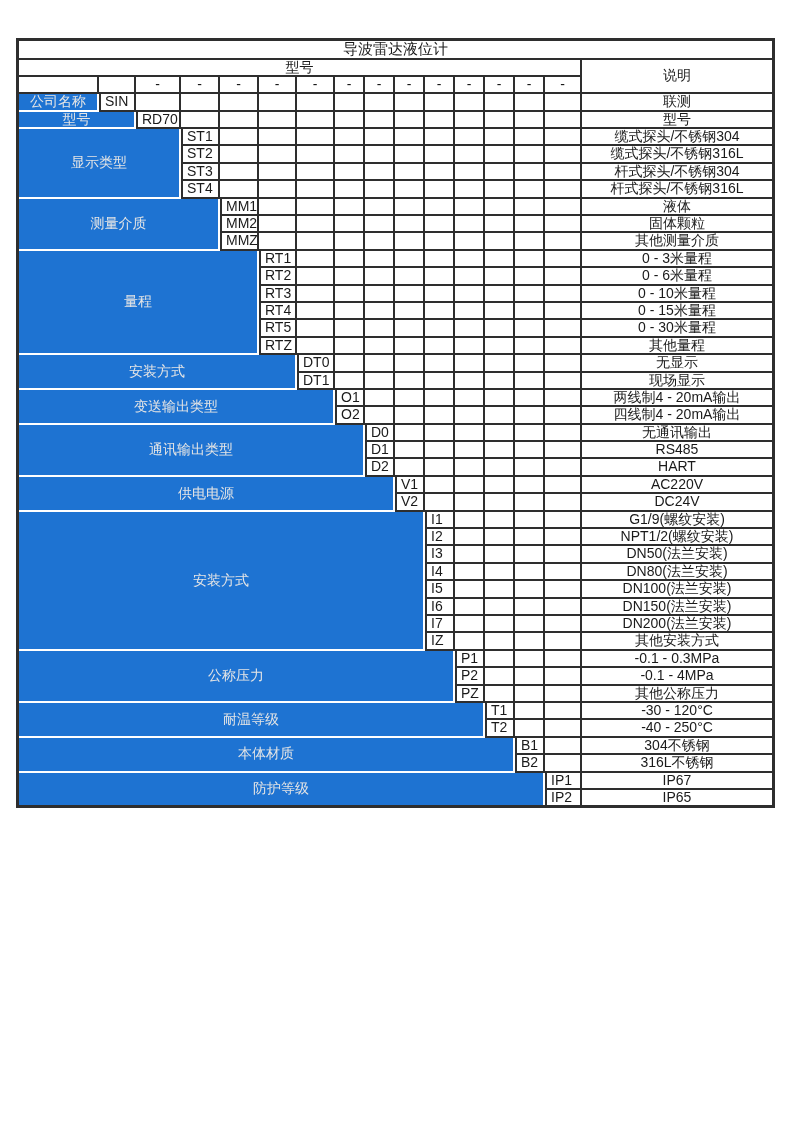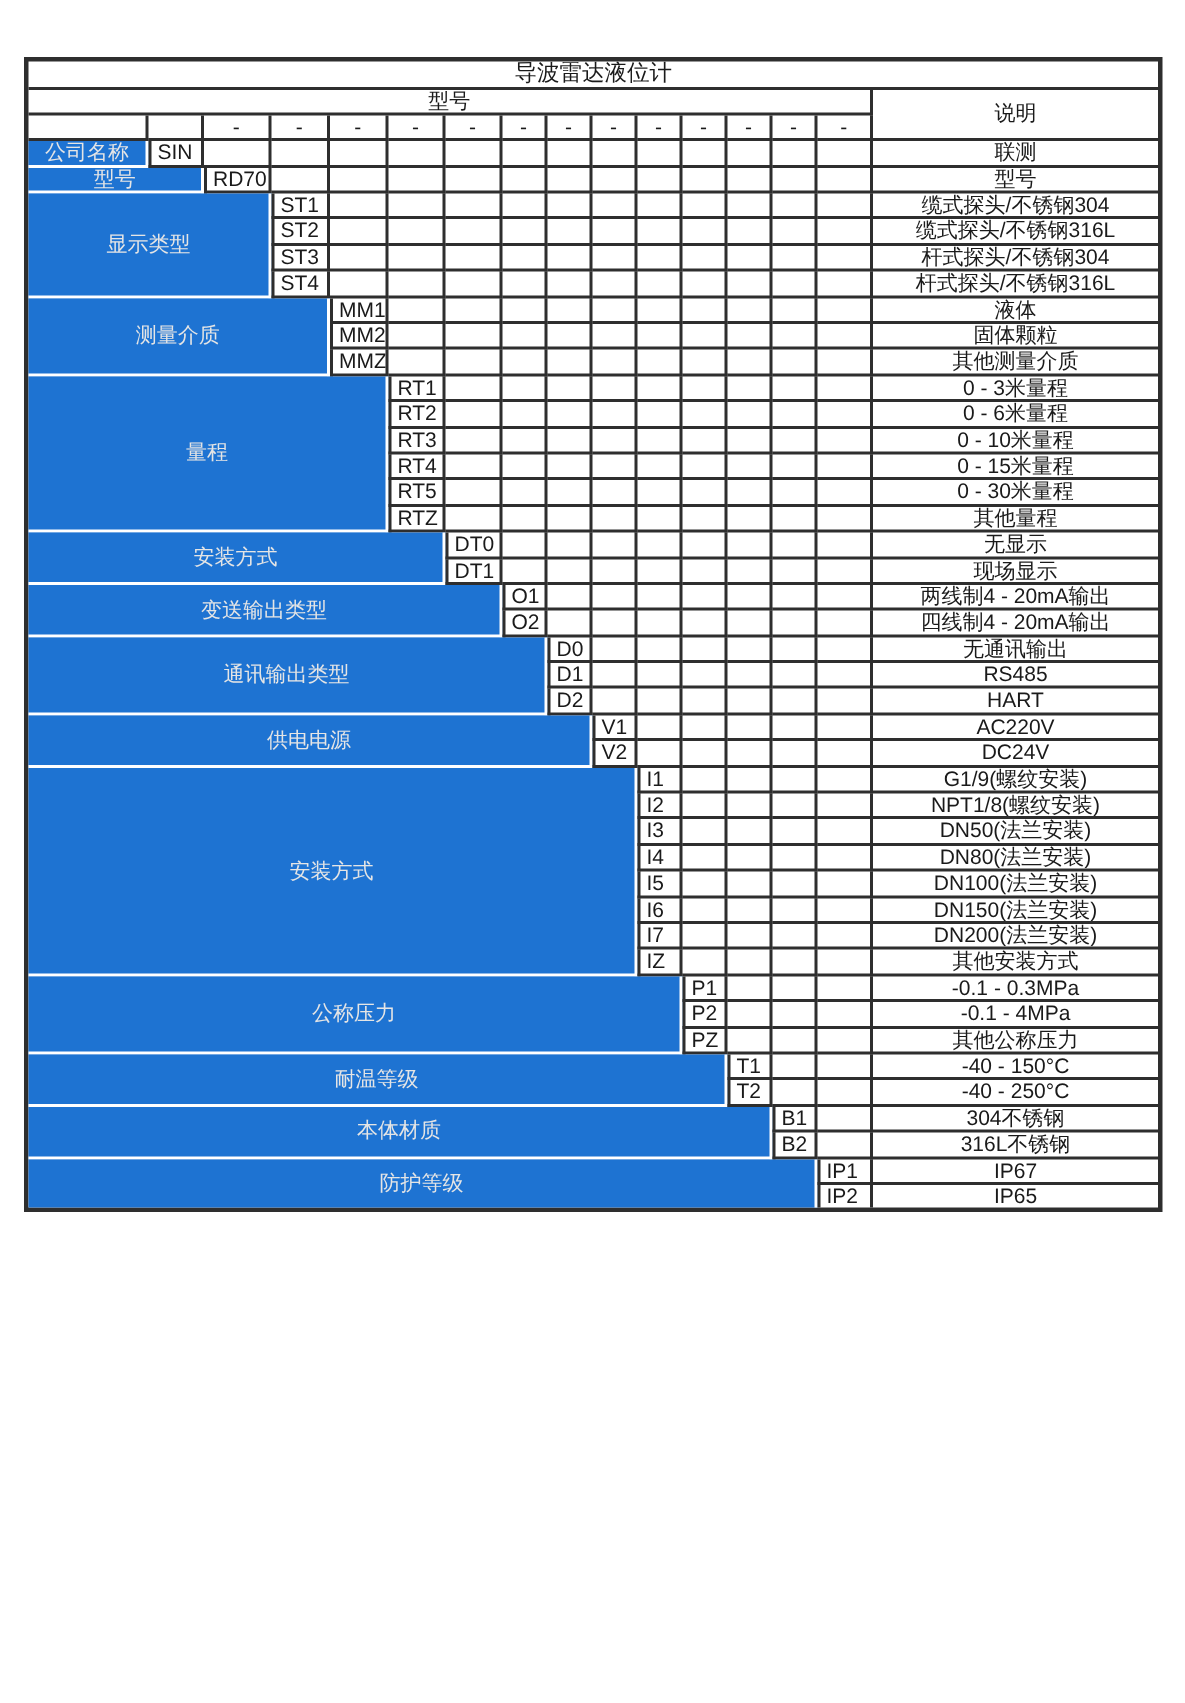--- a/index.html
+++ b/index.html
@@ -405,21 +405,21 @@
           <td></td>
           <td></td>
           <td class="lastcol">G1/9(螺纹安装)</td>
         </tr>
         <tr>
           <td class="code">I2</td>
           <td></td>
           <td></td>
           <td></td>
           <td></td>
-          <td class="lastcol">NPT1/8(螺纹安装)</td>
+          <td class="lastcol">NPT1/2(螺纹安装)</td>
         </tr>
         <tr>
           <td class="code">I3</td>
           <td></td>
           <td></td>
           <td></td>
           <td></td>
           <td class="lastcol">DN50(法兰安装)</td>
         </tr>
         <tr>
@@ -482,21 +482,21 @@
           <td></td>
           <td></td>
           <td></td>
           <td class="lastcol">其他公称压力</td>
         </tr>
         <tr>
           <td class="blue" colspan="12" rowspan="2">耐温等级</td>
           <td class="code">T1</td>
           <td></td>
           <td></td>
-          <td class="lastcol">-40 - 150°C</td>
+          <td class="lastcol">-30 - 120°C</td>
         </tr>
         <tr>
           <td class="code">T2</td>
           <td></td>
           <td></td>
           <td class="lastcol">-40 - 250°C</td>
         </tr>
         <tr>
           <td class="blue" colspan="13" rowspan="2">本体材质</td>
           <td class="code">B1</td>

